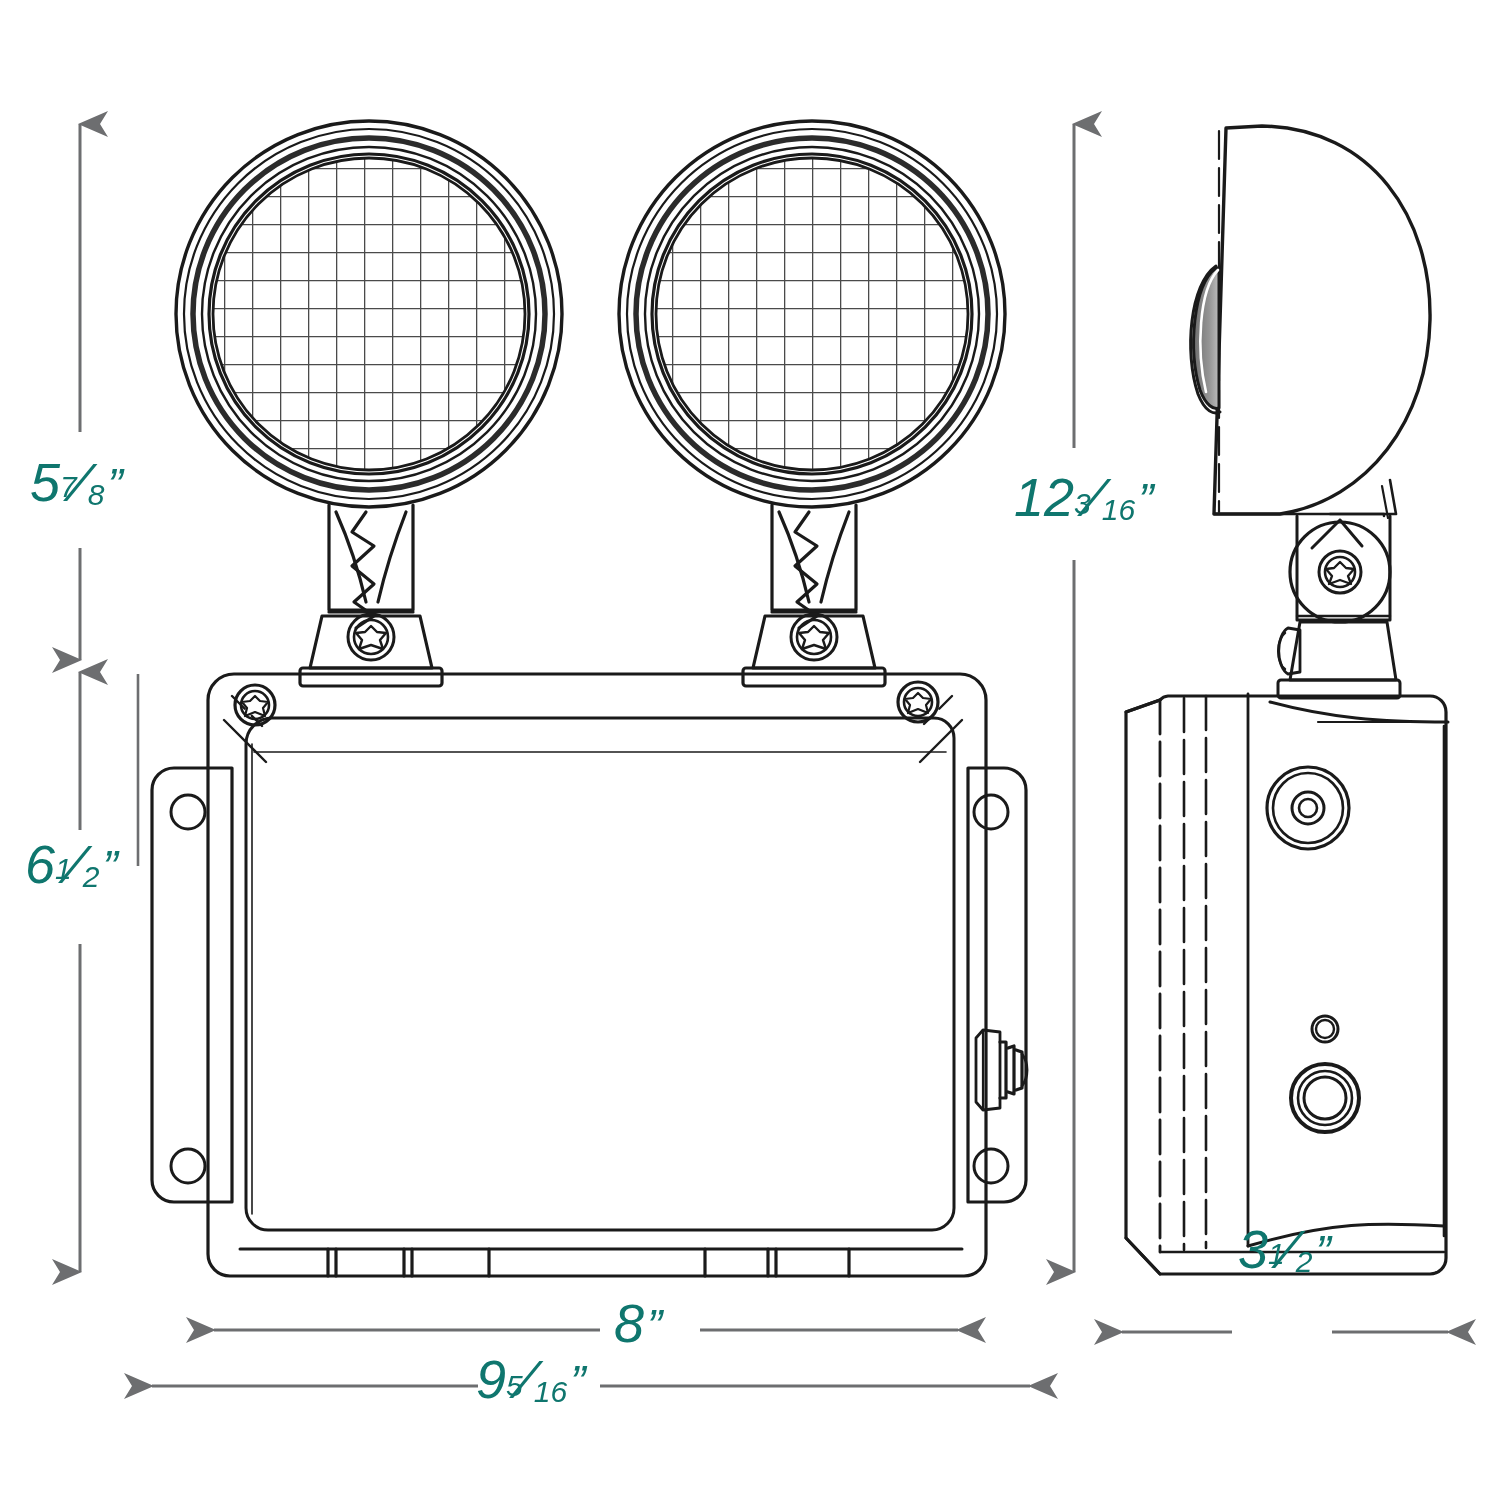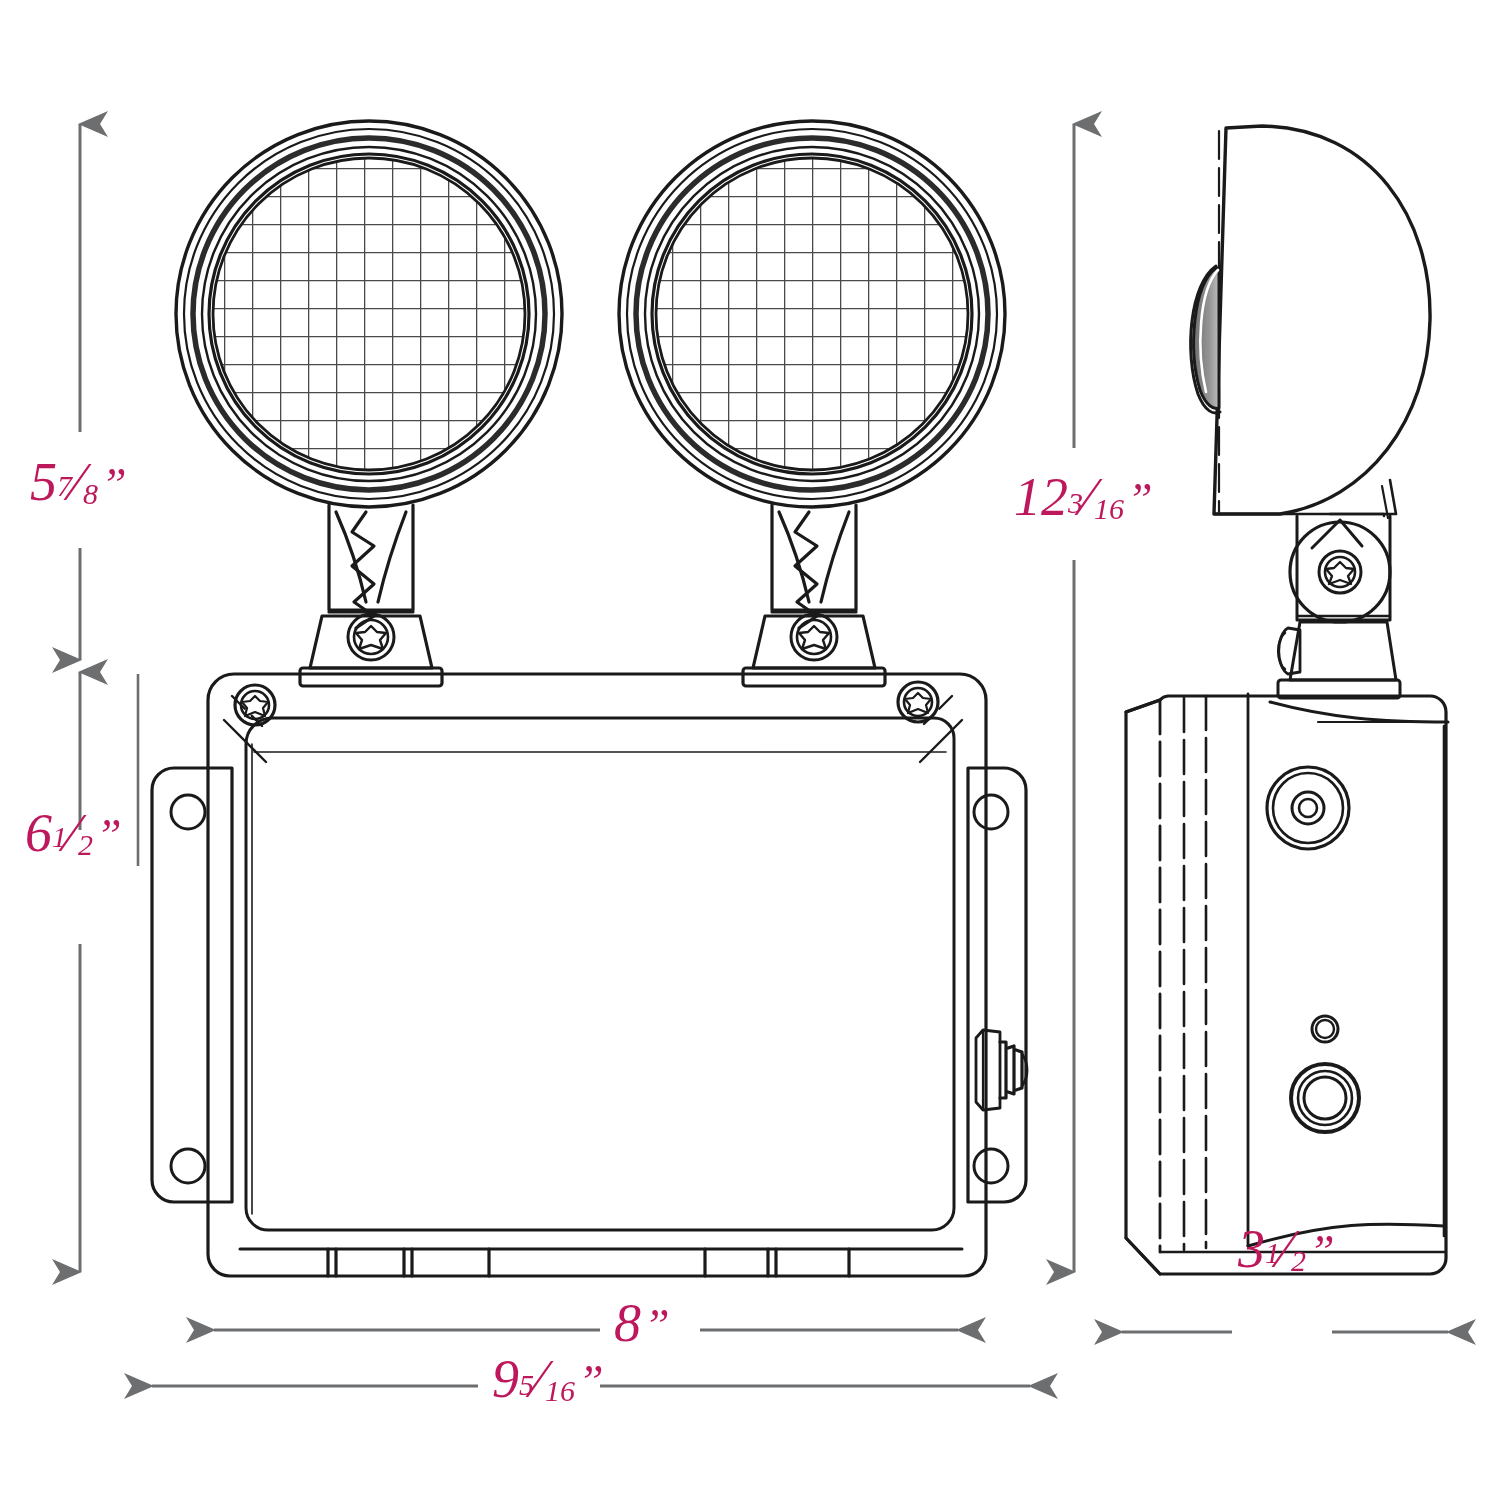--- a/index.html
+++ b/index.html
@@ -19,22 +19,22 @@
     height: 1500px;
     background: #ffffff;
   }
   #drawing {
     position: absolute;
     left: 0;
     top: 0;
   }
   .dim-text {
     position: absolute;
-    color: #be185d;
-    font-family: Liberation Serif, serif;
+    color: #0f766e;
+    font-family: Liberation Sans, sans-serif;
     font-style: italic;
     font-weight: 400;
     white-space: nowrap;
     line-height: 1;
     user-select: none;
   }
   .dim-text .whole { font-size: 54px; }
   .dim-text .num {
     font-size: 30px;
     vertical-align: super;
@@ -314,33 +314,33 @@
         <line x1="1122" y1="1332" x2="1232" y2="1332" marker-start="url(#arrHead)"></line>
         <line x1="1332" y1="1332" x2="1448" y2="1332" marker-end="url(#arrHead)"></line>
       </g>
     </g>
   </svg>
 
   <div class="dim-text" style="left:30px; top:455px;">
     <span class="whole">5</span><span class="num">7</span><span class="slash">⁄</span><span class="den">8</span><span class="inch">”</span>
   </div>
 
-  <div class="dim-text" style="left:25px; top:806px;text-align:right;">
+  <div class="dim-text" style="left:25px; top:837px;text-align:right;">
     <span class="whole">6</span><span class="num">1</span><span class="slash">⁄</span><span class="den">2</span><span class="inch">”</span>
   </div>
 
   <div class="dim-text tight" style="left:1003px; top:470px;margin-left:11px;">
     <span class="whole">12</span><span class="num">3</span><span class="slash">⁄</span><span class="den">16</span><span class="inch">”</span>
   </div>
 
   <div class="dim-text" style="left:614px; top:1296px;">
     <span class="whole">8</span><span class="inch">”</span>
   </div>
 
-  <div class="dim-text tight" style="left:492px; top:1352px;">
+  <div class="dim-text tight" style="left:476px; top:1352px;">
     <span class="whole">9</span><span class="num">5</span><span class="slash">⁄</span><span class="den">16</span><span class="inch">”</span>
   </div>
 
   <div class="dim-text" style="left:1238px; top:1222px;">
     <span class="whole">3</span><span class="num">1</span><span class="slash">⁄</span><span class="den">2</span><span class="inch">”</span>
   </div>
 
 </div>
 
 </body></html>

